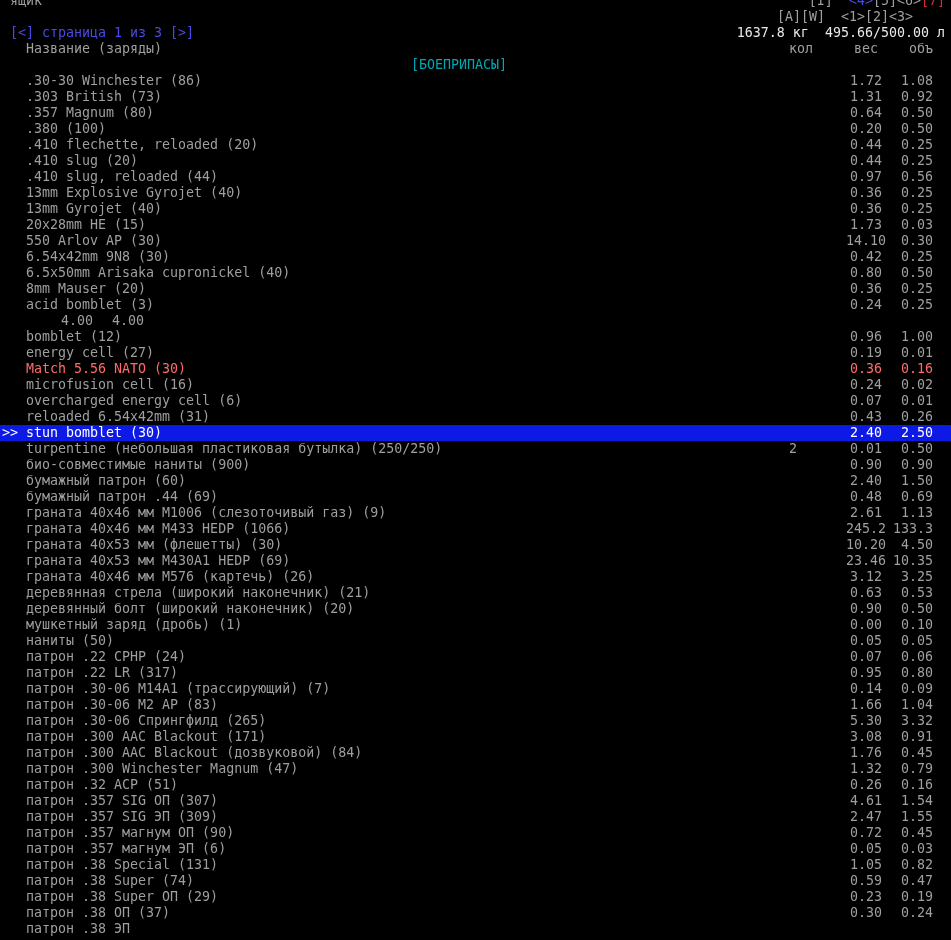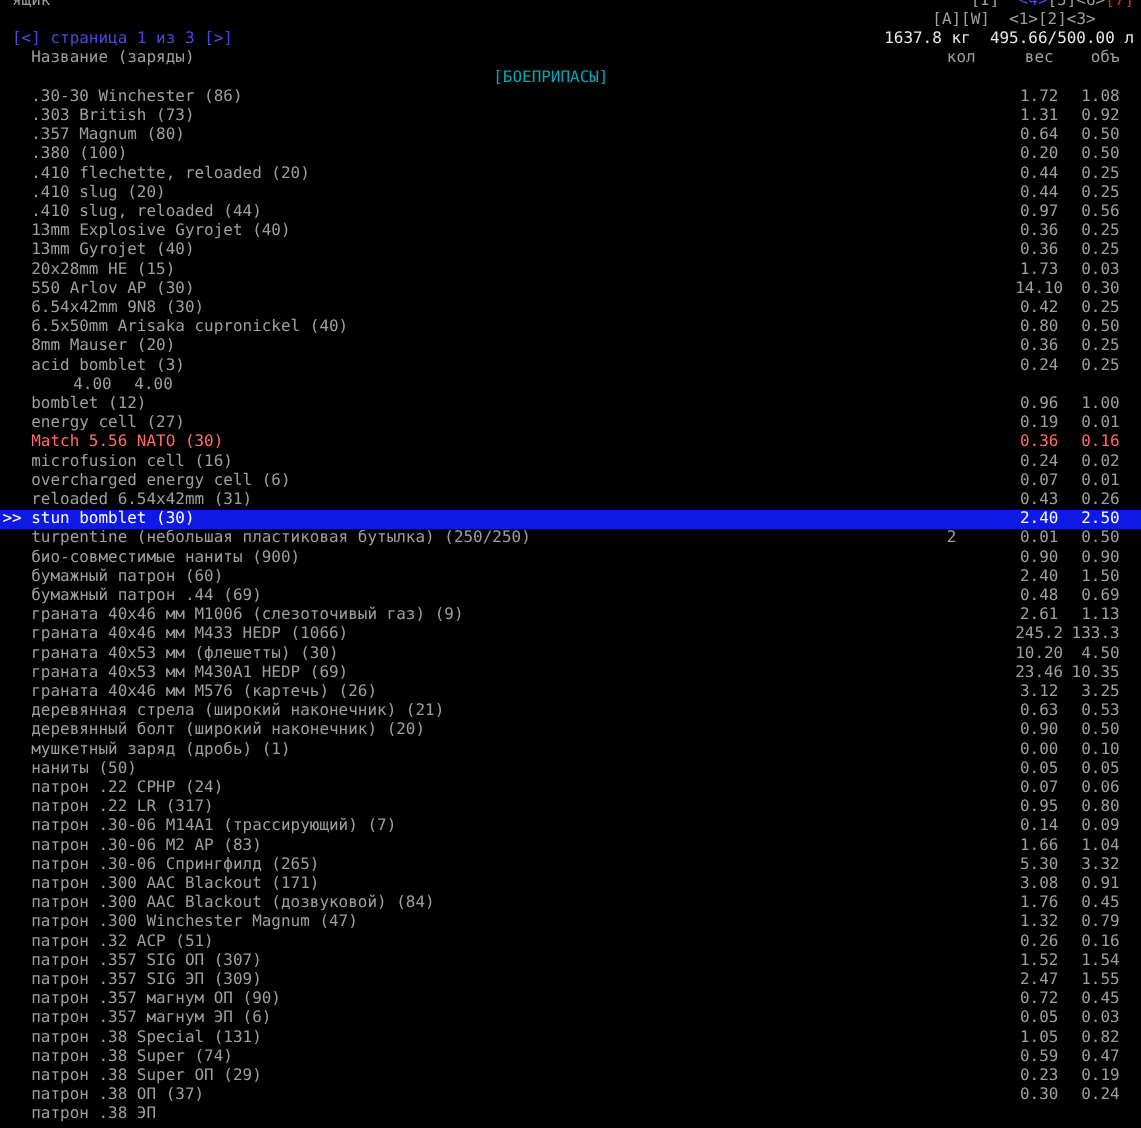--- a/index.html
+++ b/index.html
@@ -100,21 +100,21 @@
       <div class="list-row item-normal"><span class="c-name">наниты (50)</span><span class="c-count"></span><span class="c-wt">0.05</span><span class="c-vol">0.05</span></div>
       <div class="list-row item-normal"><span class="c-name">патрон .22 CPHP (24)</span><span class="c-count"></span><span class="c-wt">0.07</span><span class="c-vol">0.06</span></div>
       <div class="list-row item-normal"><span class="c-name">патрон .22 LR (317)</span><span class="c-count"></span><span class="c-wt">0.95</span><span class="c-vol">0.80</span></div>
       <div class="list-row item-normal"><span class="c-name">патрон .30-06 M14A1 (трассирующий) (7)</span><span class="c-count"></span><span class="c-wt">0.14</span><span class="c-vol">0.09</span></div>
       <div class="list-row item-normal"><span class="c-name">патрон .30-06 M2 AP (83)</span><span class="c-count"></span><span class="c-wt">1.66</span><span class="c-vol">1.04</span></div>
       <div class="list-row item-normal"><span class="c-name">патрон .30-06 Спрингфилд (265)</span><span class="c-count"></span><span class="c-wt">5.30</span><span class="c-vol">3.32</span></div>
       <div class="list-row item-normal"><span class="c-name">патрон .300 AAC Blackout (171)</span><span class="c-count"></span><span class="c-wt">3.08</span><span class="c-vol">0.91</span></div>
       <div class="list-row item-normal"><span class="c-name">патрон .300 AAC Blackout (дозвуковой) (84)</span><span class="c-count"></span><span class="c-wt">1.76</span><span class="c-vol">0.45</span></div>
       <div class="list-row item-normal"><span class="c-name">патрон .300 Winchester Magnum (47)</span><span class="c-count"></span><span class="c-wt">1.32</span><span class="c-vol">0.79</span></div>
       <div class="list-row item-normal"><span class="c-name">патрон .32 ACP (51)</span><span class="c-count"></span><span class="c-wt">0.26</span><span class="c-vol">0.16</span></div>
-      <div class="list-row item-normal"><span class="c-name">патрон .357 SIG ОП (307)</span><span class="c-count"></span><span class="c-wt">1.52</span><span class="c-vol">1.54</span></div>
+      <div class="list-row item-normal"><span class="c-name">патрон .357 SIG ОП (307)</span><span class="c-count"></span><span class="c-wt">4.61</span><span class="c-vol">1.54</span></div>
       <div class="list-row item-normal"><span class="c-name">патрон .357 SIG ЭП (309)</span><span class="c-count"></span><span class="c-wt">2.47</span><span class="c-vol">1.55</span></div>
       <div class="list-row item-normal"><span class="c-name">патрон .357 магнум ОП (90)</span><span class="c-count"></span><span class="c-wt">0.72</span><span class="c-vol">0.45</span></div>
       <div class="list-row item-normal"><span class="c-name">патрон .357 магнум ЭП (6)</span><span class="c-count"></span><span class="c-wt">0.05</span><span class="c-vol">0.03</span></div>
       <div class="list-row item-normal"><span class="c-name">патрон .38 Special (131)</span><span class="c-count"></span><span class="c-wt">1.05</span><span class="c-vol">0.82</span></div>
       <div class="list-row item-normal"><span class="c-name">патрон .38 Super (74)</span><span class="c-count"></span><span class="c-wt">0.59</span><span class="c-vol">0.47</span></div>
       <div class="list-row item-normal"><span class="c-name">патрон .38 Super ОП (29)</span><span class="c-count"></span><span class="c-wt">0.23</span><span class="c-vol">0.19</span></div>
       <div class="list-row item-normal"><span class="c-name">патрон .38 ОП (37)</span><span class="c-count"></span><span class="c-wt">0.30</span><span class="c-vol">0.24</span></div>
       <div class="list-row item-normal"><span class="c-name">патрон .38 ЭП</span><span class="c-count"></span><span class="c-wt"></span><span class="c-vol"></span></div>
     </div>
 

